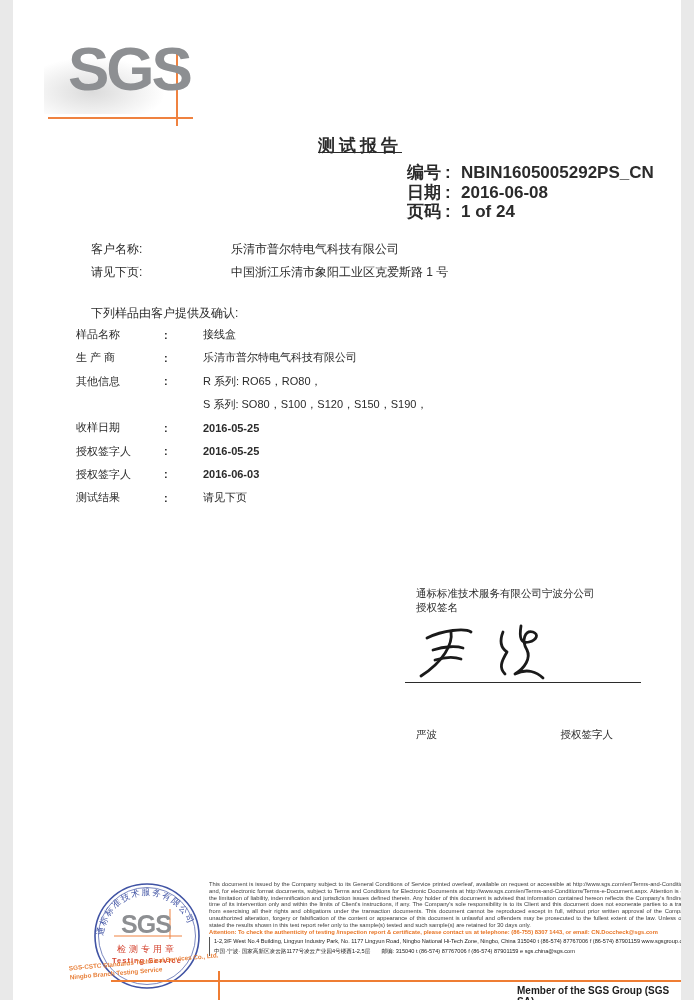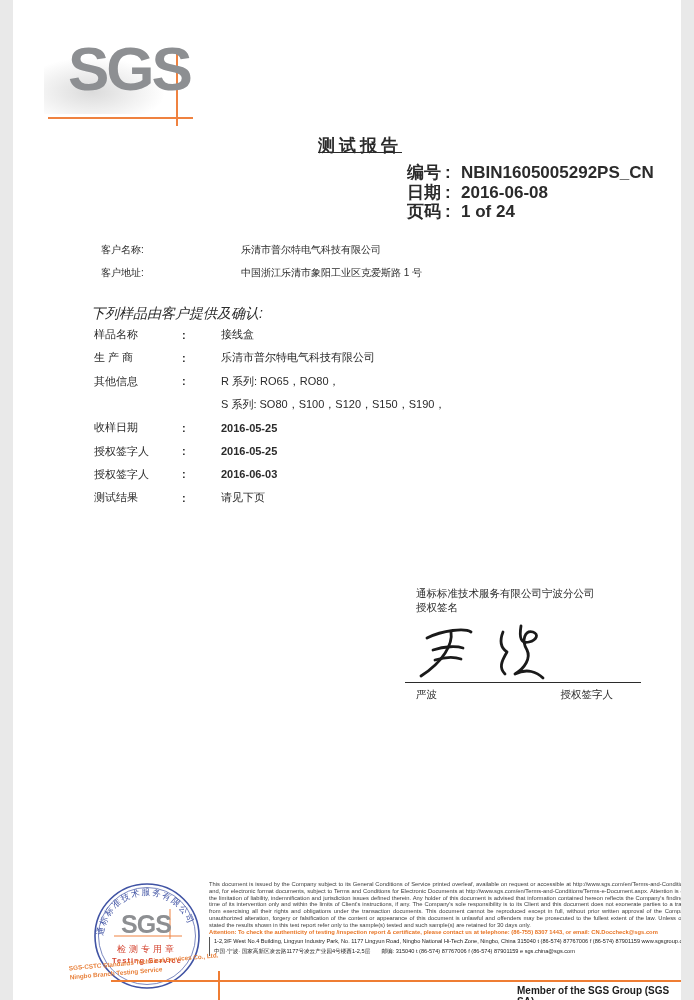--- a/index.html
+++ b/index.html
@@ -20,36 +20,36 @@
   .logo-hline { position:absolute; left:0; top:73px; width:145px; height:2px; background:#ef8240; }
   .logo-vline { position:absolute; left:128px; top:6px; width:2px; height:76px; background:#ef8240; }
 
   
   .title { position:absolute; left:0; top:134px; width:694px; text-align:center;
     font-size:17px; font-weight:bold; letter-spacing:4px;text-decoration:underline; }
   .meta { position:absolute; left:394px; top:163px; font-size:17px; font-weight:bold; }
   .meta-row { display:grid; grid-template-columns:38px 16px auto; line-height:19.5px; }
 
   
-  .client { position:absolute; left:88px; top:238px; font-size:10px; }
+  .client { position:absolute; left:78px; top:238px; font-size:12px; }
   .client-row { display:grid; grid-template-columns:140px auto; line-height:23px; }
 
   
-  .sample-intro { position:absolute; left:78px; top:305px; font-size:14px;font-style:italic; }
-  .sample { position:absolute; left:81px; top:323px; font-size:11px; width:560px; }
+  .sample-intro { position:absolute; left:78px; top:305px; font-size:12px; }
+  .sample { position:absolute; left:63px; top:323px; font-size:11px; width:560px; }
   .s-row { display:grid; grid-template-columns:88px 39px auto; height:23.3px; align-items:center; }
   .s-colon { font-weight:bold; }
   .b { font-weight:bold; }
 
   
   .sig { position:absolute; left:392px; top:586px; width:236px; font-size:10.5px; }
   .sig-company, .sig-label { padding-left:11px; line-height:14px; }
   .sig-hand { display:block; margin:4px 0 0 6px; }
   .sig-rule { border-top:1.5px solid #2b2b2b; margin-top:2px; }
-  .sig-names { display:flex; justify-content:space-between; padding:5px 28px 0 11px; }
+  .sig-names { display:flex; justify-content:space-between; padding:5px 28px 0 11px;margin-top:40px; }
 
   
   .stamp { position:absolute; left:79px; top:881px; }
   .stamp-overlay { position:absolute; left:56px; top:957px; width:170px;
     color:#e8803b; font-size:6.3px; font-weight:bold; line-height:8.5px;
     transform:rotate(-5deg); }
   .foot-text { position:absolute; left:196px; top:881px; width:494px; }
   .legal { font-size:5.8px; line-height:6.8px; text-align:justify; color:#3c3c3c; }
   .attention { font-size:5.8px; line-height:6.9px; color:#e87525; font-weight:bold; }
   .addr { margin-top:2px; border-left:1px solid #555; padding-left:4px;
@@ -89,21 +89,21 @@
       <span>1 of 24</span>
     </div>
   </div>
 
   <div class="client">
     <div class="client-row">
       <span>客户名称:</span>
       <span>乐清市普尔特电气科技有限公司</span>
     </div>
     <div class="client-row">
-      <span>客户地址:</span>
+      <span>请见下页:</span>
       <span>中国浙江乐清市象阳工业区克爱斯路 1 号</span>
     </div>
   </div>
 
   <div class="sample-intro">下列样品由客户提供及确认:</div>
   <div class="sample">
     <div class="s-row">
       <span>样品名称</span>
       <span class="s-colon">:</span>
       <span>接线盒</span>

